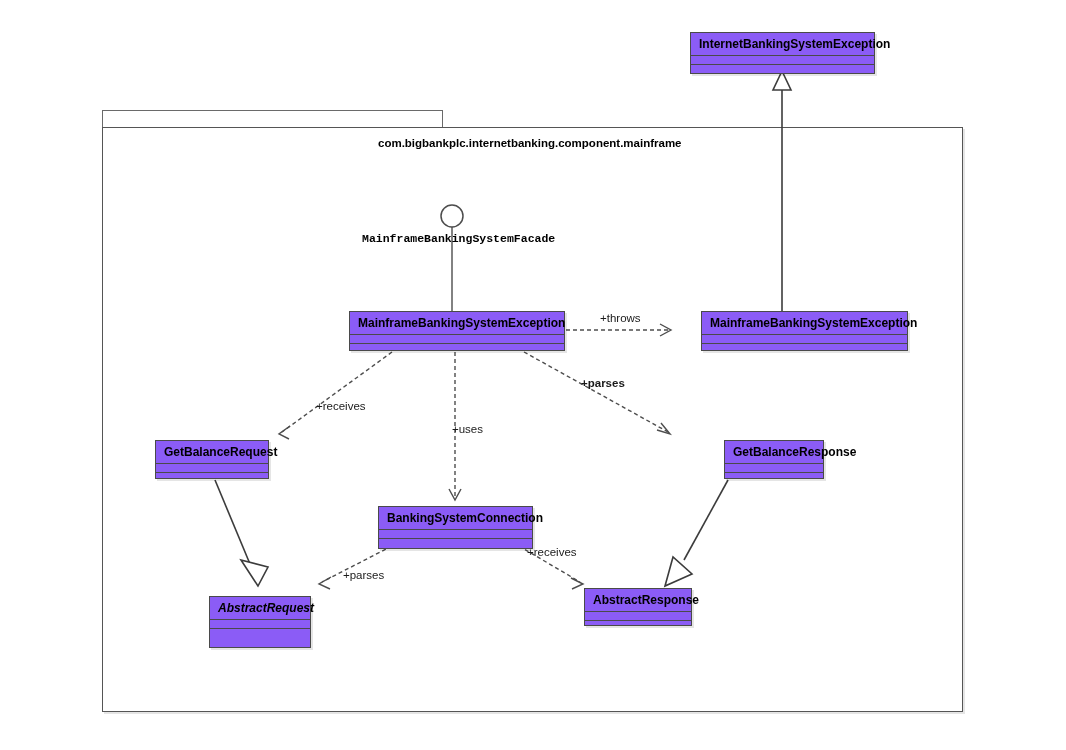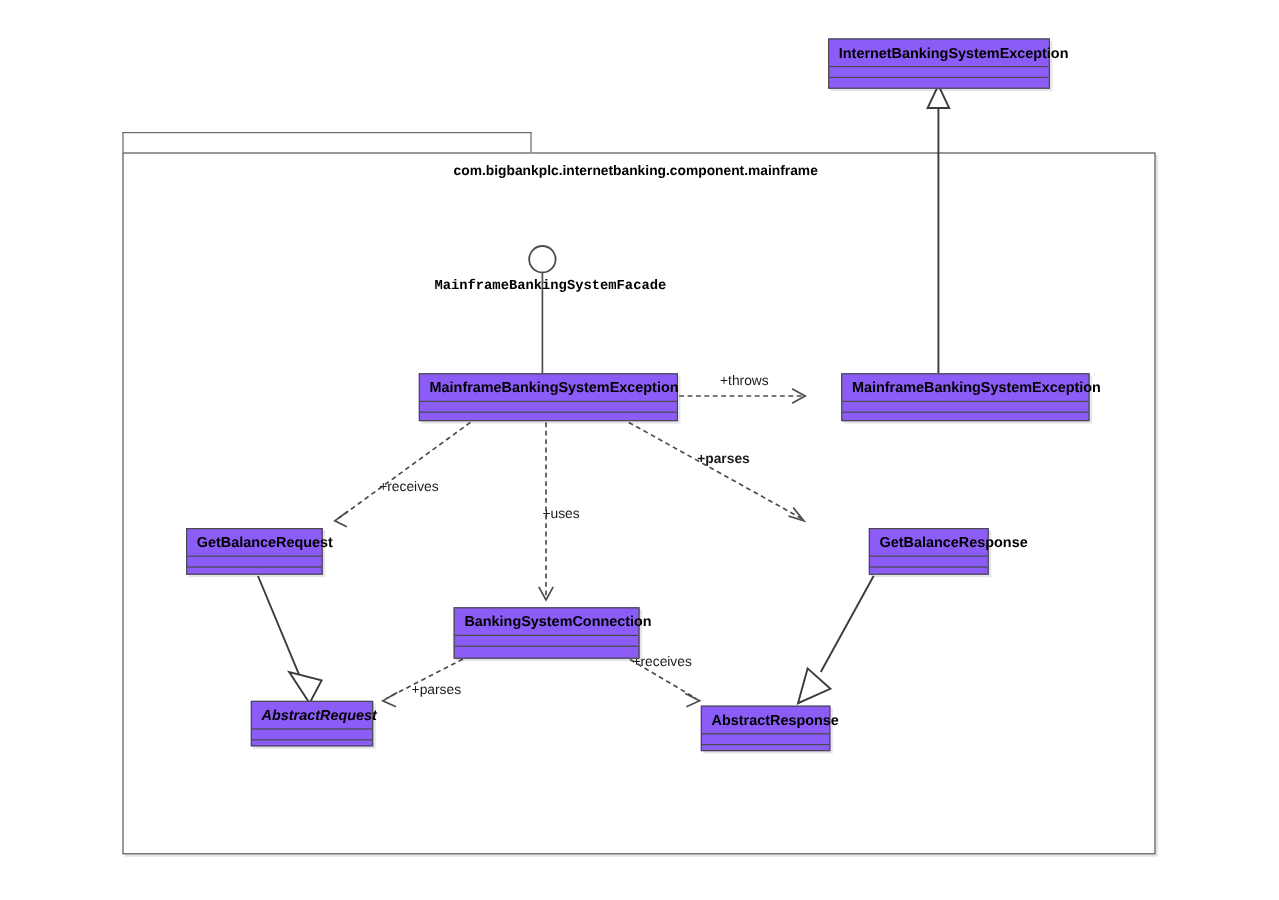--- a/index.html
+++ b/index.html
@@ -235,21 +235,21 @@
     <div class="uml-comp mid"></div>
     <div class="uml-comp"></div>
   </div>
 
   <div class="uml-class" style="left:378px; top:506px; width:155px; height:43px;">
     <div class="uml-title">BankingSystemConnection</div>
     <div class="uml-comp mid"></div>
     <div class="uml-comp"></div>
   </div>
 
-  <div class="uml-class" style="left:209px; top:584px; width:102px; height:38px;">
+  <div class="uml-class" style="left:209px; top:596px; width:102px; height:52px;">
     <div class="uml-title abstract">AbstractRequest</div>
     <div class="uml-comp mid"></div>
     <div class="uml-comp"></div>
   </div>
 
   <div class="uml-class" style="left:584px; top:588px; width:108px; height:38px;">
     <div class="uml-title">AbstractResponse</div>
     <div class="uml-comp mid"></div>
     <div class="uml-comp"></div>
   </div>

